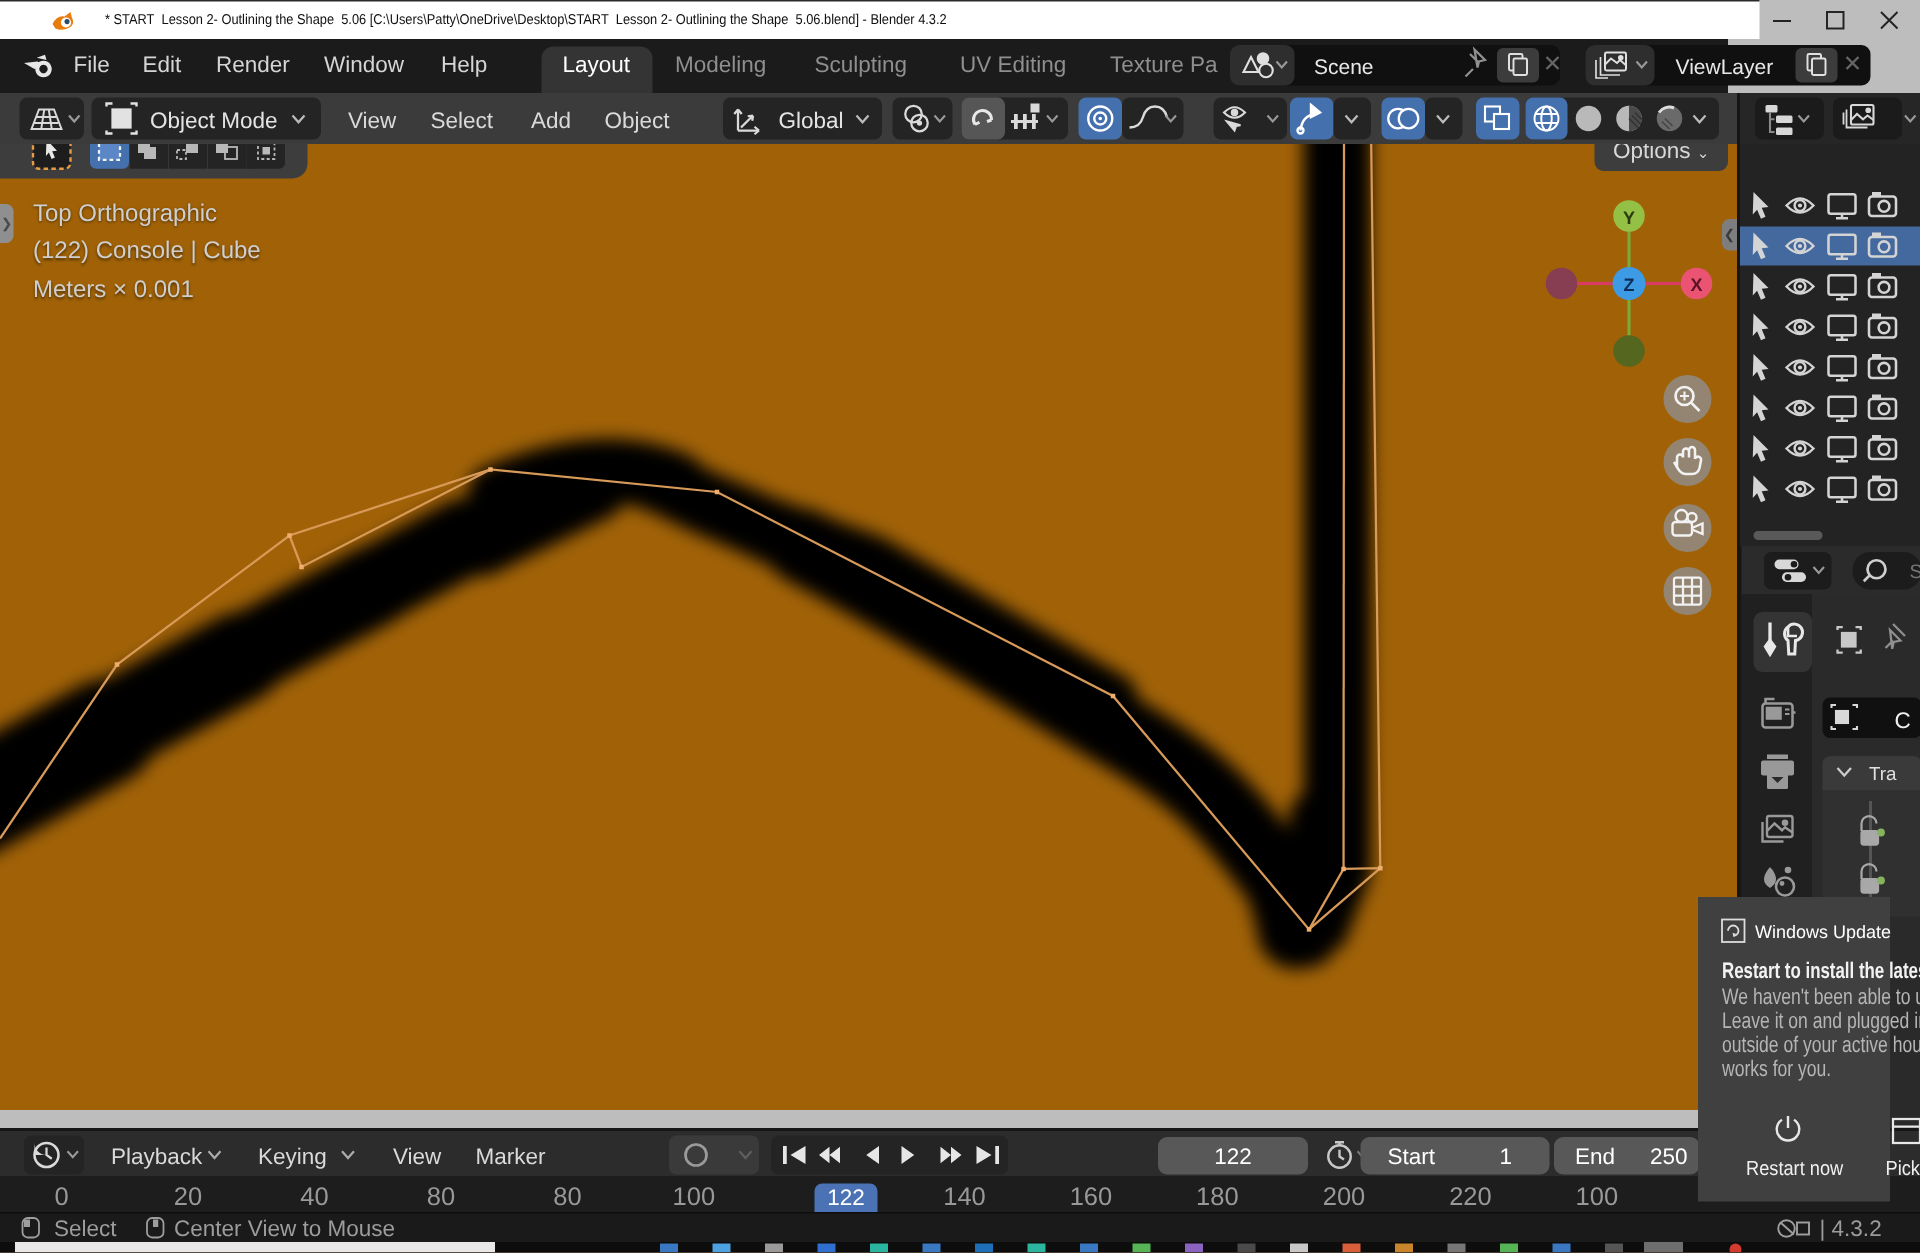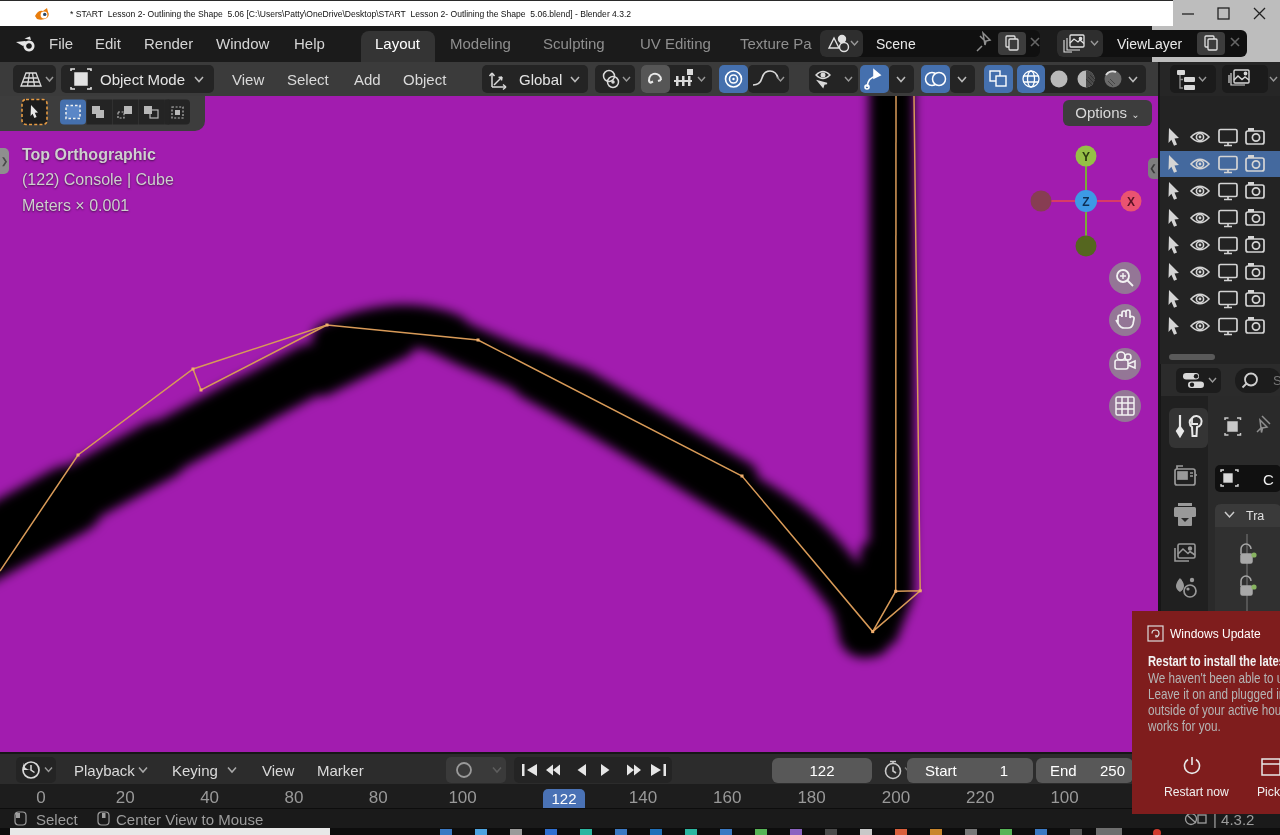--- a/index.html
+++ b/index.html
@@ -16,21 +16,21 @@
   #topbar { left:0; top:26px; width:1152px; height:36px; background:#1b1b1b; }
   .menu-item { position:absolute; top:9px; font-size:15px; color:#d5d5d5; }
   .tab { position:absolute; top:9px; font-size:15px; color:#8f8f8f; }
   #tab-active { position:absolute; left:361px; top:5px; width:74px; height:31px; background:#343434; border-radius:8px 8px 0 0; }
 
   
   #vheader { left:0; top:62px; width:1158px; height:34px; background:#3b3b3b; }
   #oheader { left:1158px; top:62px; width:122px; height:34px; background:#262626; border-left:2px solid #161616; }
 
   
-  #viewport { left:0; top:96px; width:1158px; height:656px; background:#a21caf; overflow:hidden; }
+  #viewport { left:0; top:84px; width:1158px; height:656px; background:#a16207; overflow:hidden; }
   .ovl-text { position:absolute; font-size:16px; color:#cfcfcf; text-shadow:0 1px 2px rgba(0,0,0,0.55); }
 
   
   #tools-left { position:absolute; left:0; top:0; width:205px; height:35px; background:#3d3d3d; border-radius:0 0 10px 0; }
   #options-btn { position:absolute; left:1063px; top:4px; width:89px; height:26px; background:#3d3d3d; border-radius:6px; color:#d8d8d8; font-size:15px; line-height:26px; text-align:center; }
 
   
   #outliner { left:1158px; top:96px; width:122px; height:268px; background:#232323; border-left:2px solid #161616; }
   #props { left:1158px; top:364px; width:122px; height:388px; background:#282828; border-left:3px solid #161616; }
 
@@ -39,21 +39,21 @@
   #tl-ruler { left:0; top:784px; width:1280px; height:24px; background:#1d1d1d; }
   .tl-num { position:absolute; top:4px; font-size:17px; color:#999; transform:translateX(-50%); }
 
   
   #statusbar { left:0; top:808px; width:1280px; height:20px; background:#1a1a1a; border-top:1px solid #0d0d0d; color:#9c9c9c; font-size:15px; }
 
   
   #taskbar { left:0; top:828px; width:1280px; height:7px; background:#0d0d0d; }
 
   
-  #notif { left:1132px; top:611px; width:148px; height:203px; background:#7f1d1d; z-index:50; }
+  #notif { left:1132px; top:598px; width:128px; height:203px; background:#404040; z-index:50; }
 </style>
 </head>
 <body>
 <div id="app">
 
   <div id="viewport" class="abs">
     <svg width="1158" height="656" viewBox="0 0 1158 656" style="position:absolute;left:0;top:0">
       <defs>
         <filter id="blur7" x="-20%" y="-20%" width="140%" height="140%">
             <feGaussianBlur stdDeviation="5.5"></feGaussianBlur>
@@ -119,21 +119,21 @@
             <rect x="150" y="14" width="8" height="8" fill="none" stroke="#b8b8b8" stroke-width="1.2"></rect>
         </g>
         <g>
           <rect x="172" y="11" width="11" height="11" fill="none" stroke="#b8b8b8" stroke-width="1.2" stroke-dasharray="2 1.6"></rect>
             <rect x="175" y="14" width="5" height="5" fill="#b8b8b8"></rect>
         </g>
       </svg>
     </div>
     <div id="options-btn">Options <span style="font-size:10px">⌄</span></div>
 
-    <div class="ovl-text" style="left:22px; top:50px;font-weight:bold;">Top Orthographic</div>
+    <div class="ovl-text" style="left:22px; top:50px;">Top Orthographic</div>
     <div class="ovl-text" style="left:22px; top:75px;">(122) Console | Cube</div>
     <div class="ovl-text" style="left:22px; top:101px;">Meters × 0.001</div>
 
     <svg width="44" height="180" viewBox="0 0 44 180" style="position:absolute;left:1103px;top:160px;">
       <g fill="#909090" fill-opacity="0.78">
         <circle cx="22" cy="22" r="16"></circle>
           <circle cx="22" cy="64" r="16"></circle>
           <circle cx="22" cy="108" r="16"></circle>
           <circle cx="22" cy="150" r="16"></circle>
       </g>

